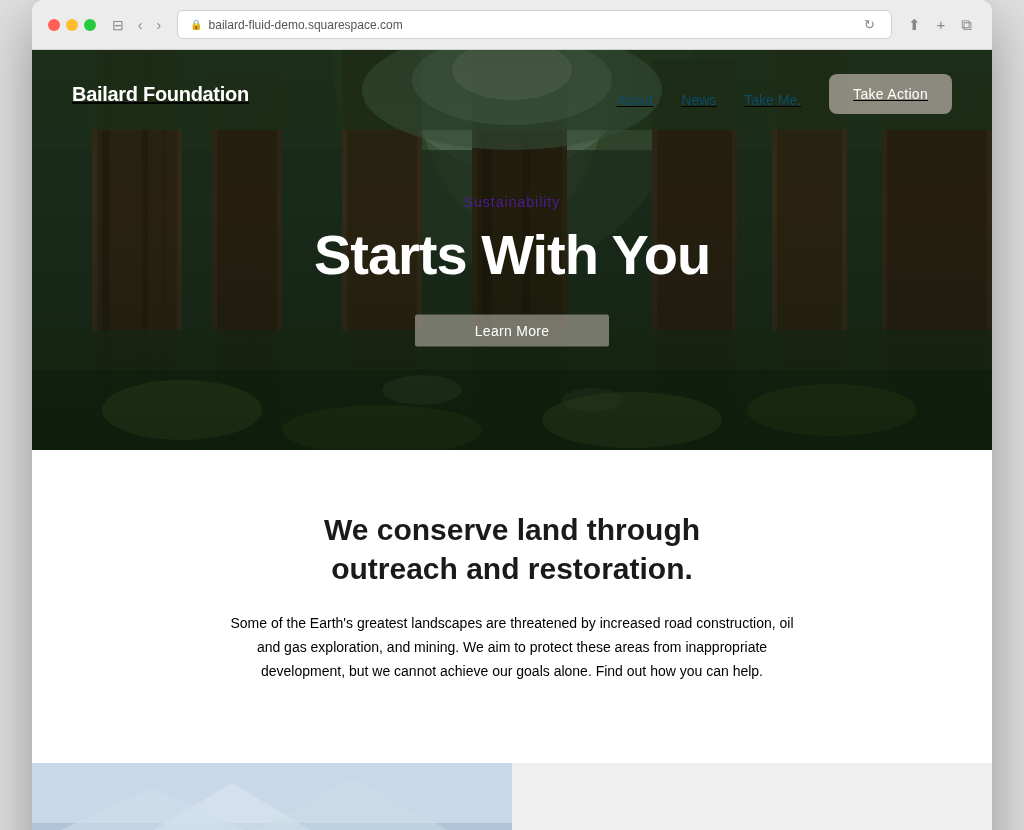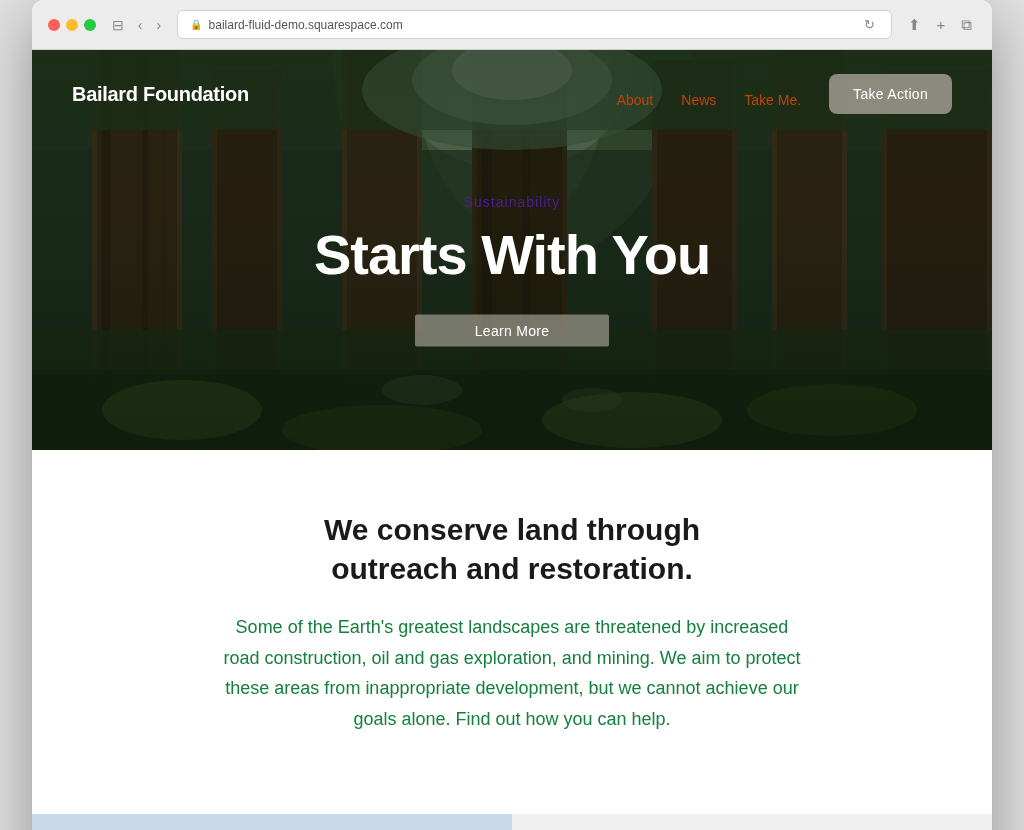--- a/index.html
+++ b/index.html
@@ -124,38 +124,39 @@
 
     .hero-nav {
       position: absolute;
       top: 0;
       left: 0;
       right: 0;
       z-index: 10;
       display: flex;
       align-items: center;
       padding: 24px 40px;
+      text-decoration: underline;
     }
 
     .nav-logo {
       font-size: 20px;
       font-weight: 700;
       color: #fff;
       letter-spacing: -0.3px;
     }
 
     .nav-links {
       margin-left: auto;
       display: flex;
       align-items: center;
       gap: 28px;
     }
 
     .nav-link {
-      color: #c2410c;
+      color: #0c4a6e;
       text-decoration: none;
       font-size: 14px;
       font-weight: 400;
       cursor: pointer;
       margin-top: 12px;
     }
 
     .nav-cta {
       background: rgba(160, 155, 145, 0.85);
       color: #fff;
@@ -217,22 +218,22 @@
     .content-heading {
       font-size: 30px;
       font-weight: 700;
       color: #1a1a1a;
       max-width: 480px;
       margin: 0 auto 24px;
       line-height: 1.3;
     }
 
     .content-text {
-      font-size: 18px;
-      color: #15803d;
+      font-size: 14px;
+      color: #000000;
       max-width: 580px;
       margin: 0 auto 40px;
       line-height: 1.7;
     }
 
     
     .bottom-strip {
       position: relative;
       height: 140px;
       overflow: hidden;

